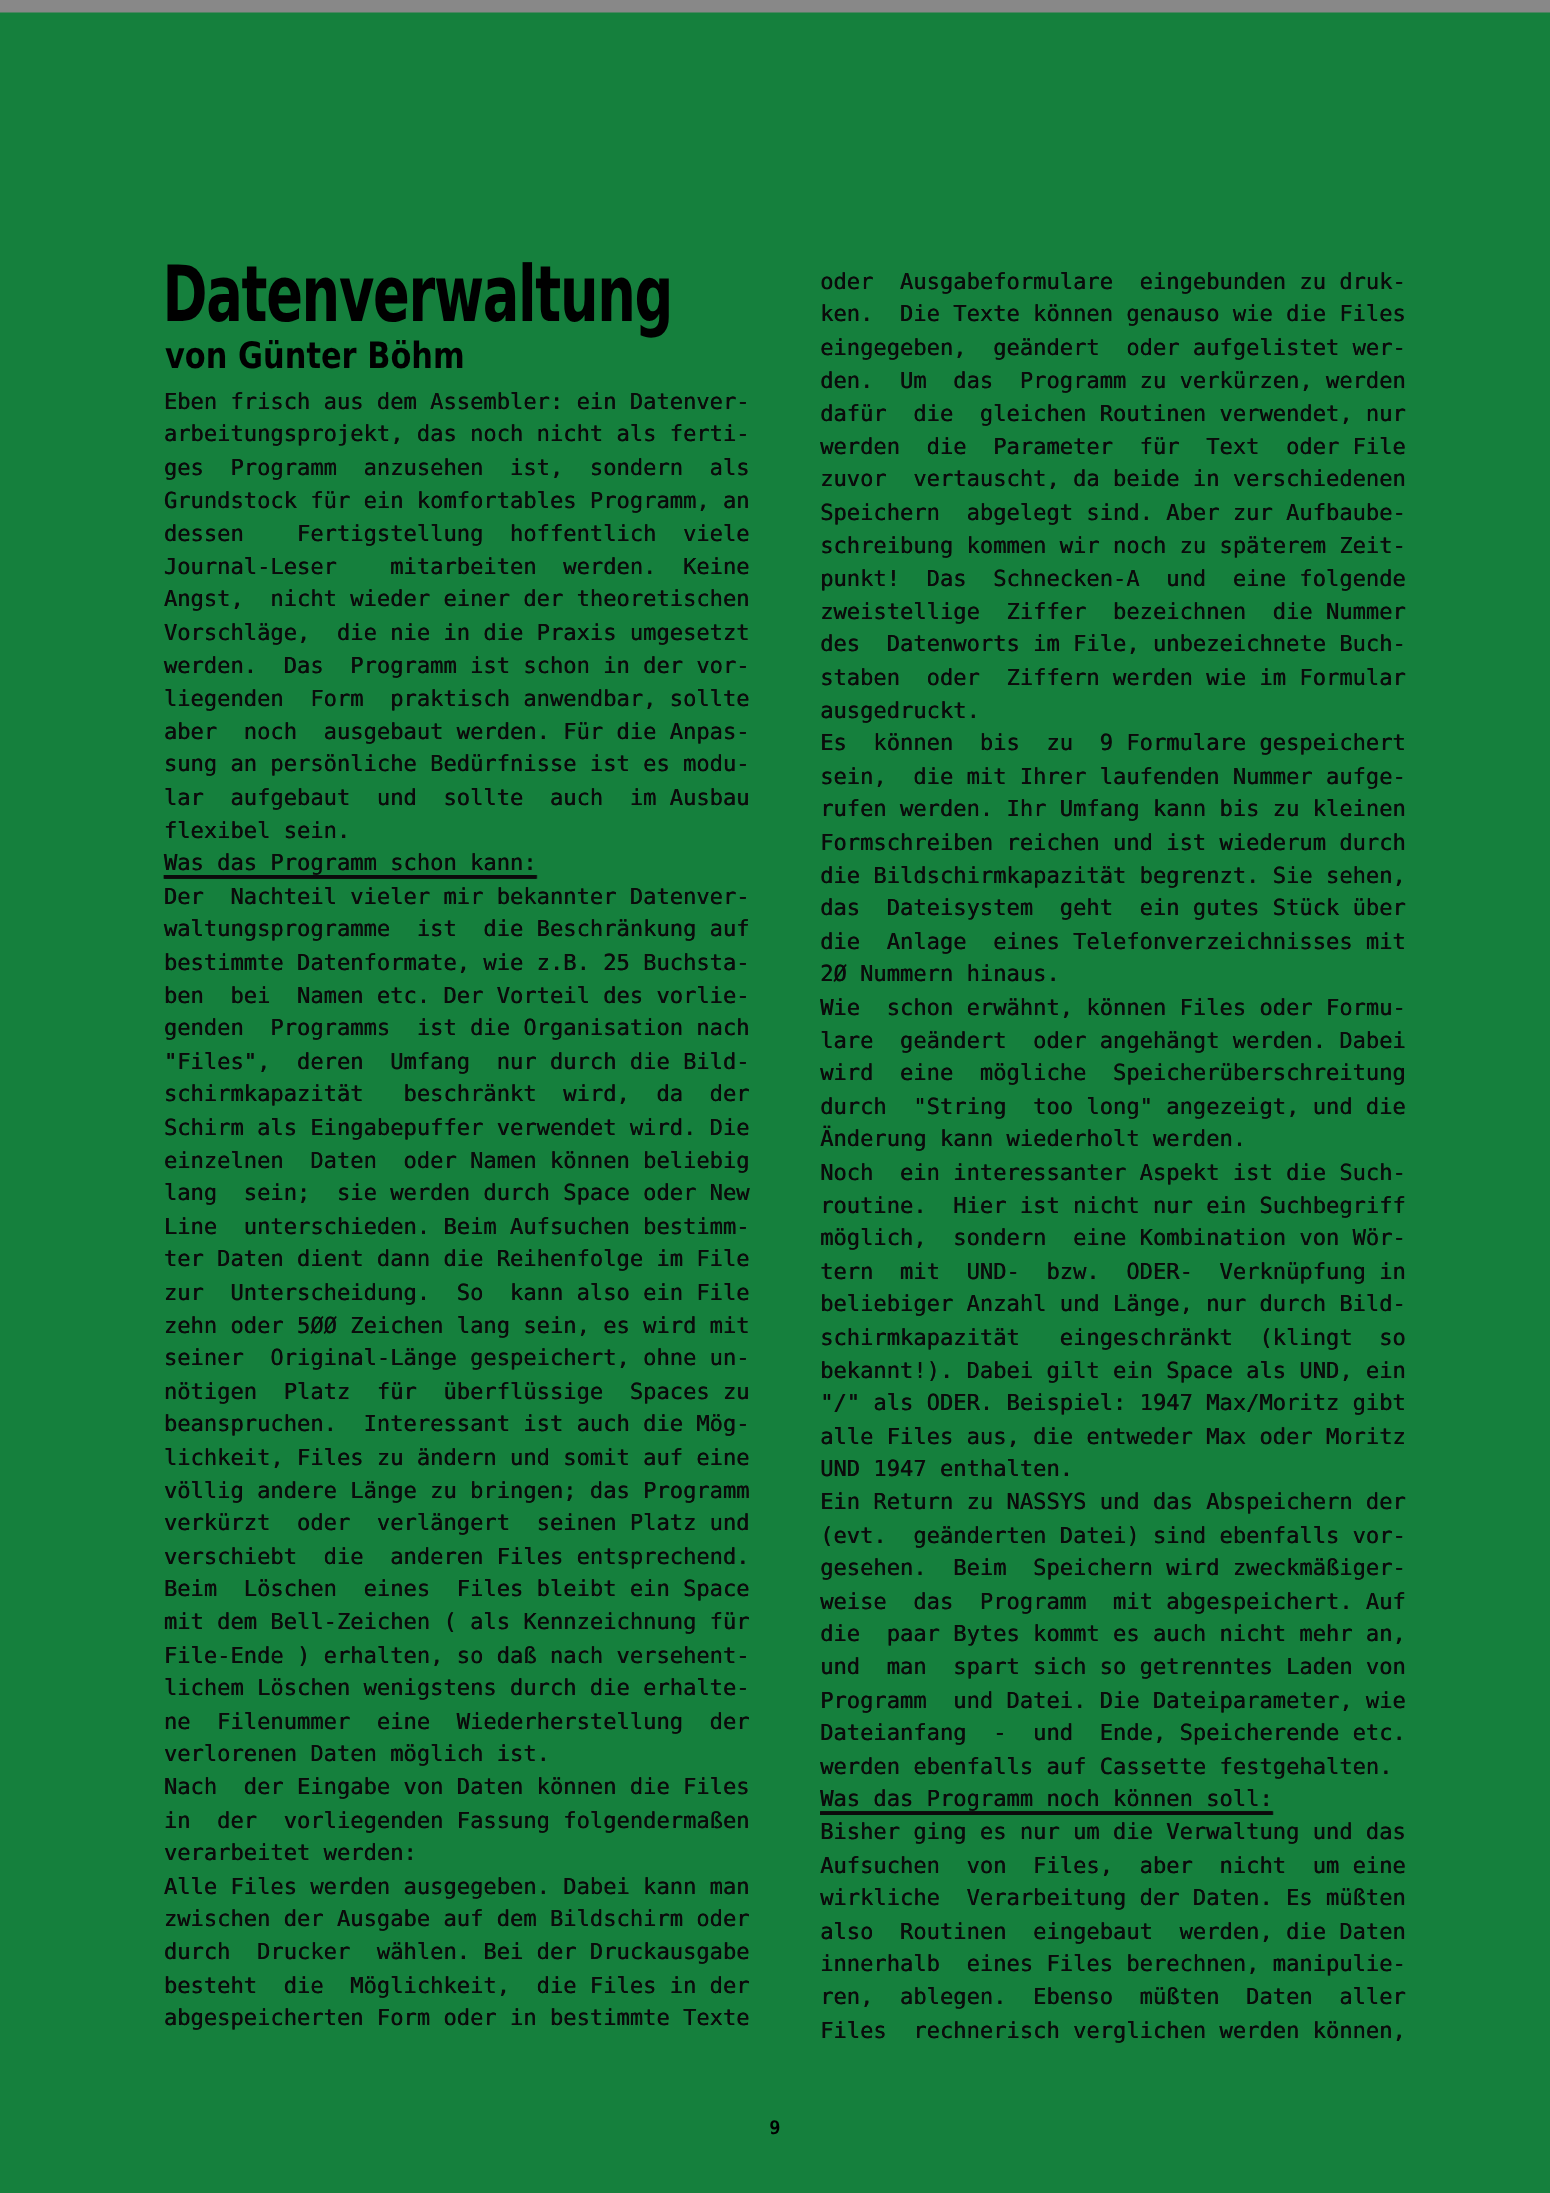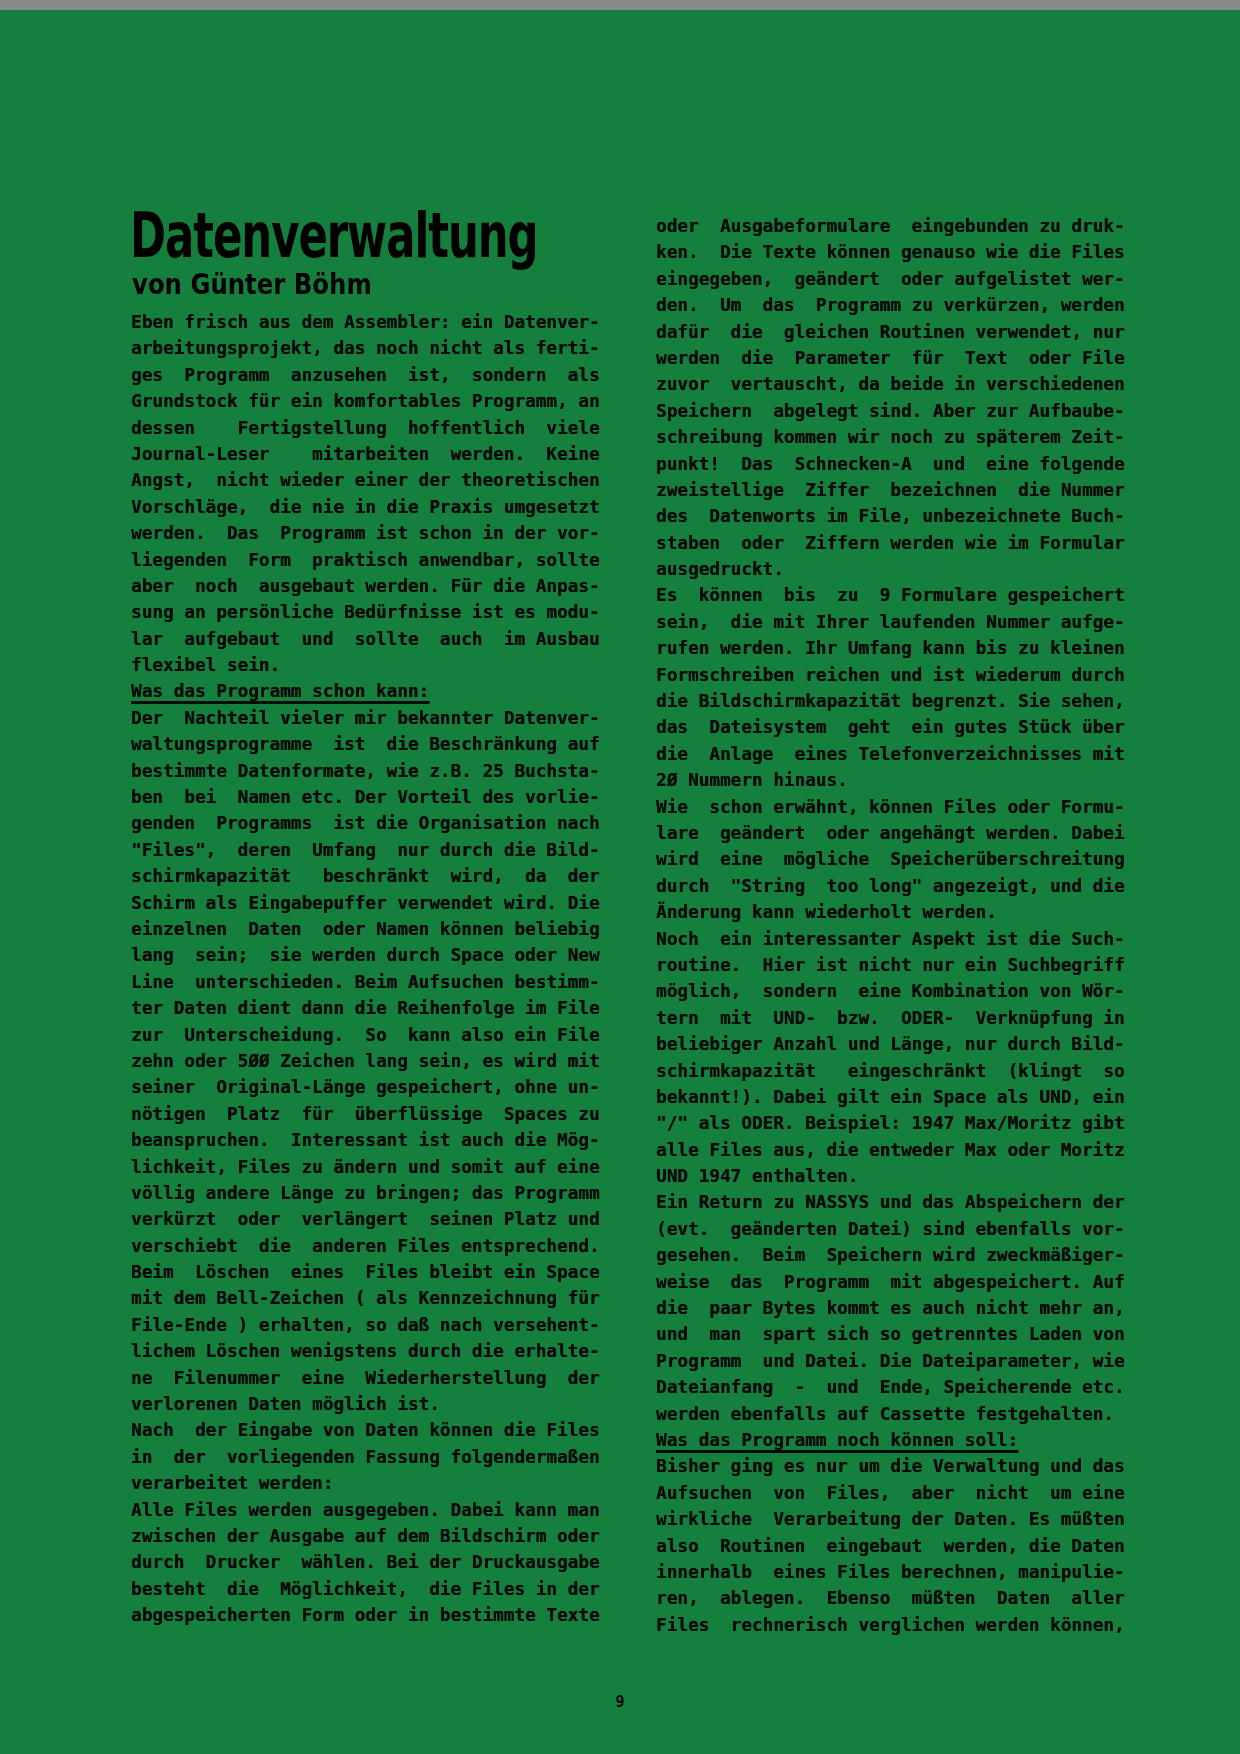--- a/index.html
+++ b/index.html
@@ -41,21 +41,20 @@
     transform: scaleX(0.84);
     transform-origin: left top;
     color: #000;
   }
   .col {
     position: absolute;
     font-size: 17.7px;
     line-height: 26.4px;
     white-space: pre;
     text-shadow: 0.3px 0 0 currentColor;
-    font-weight: bold;
   }
   .col-left  { left: 131px; top: 299px; }
   .col-right { left: 656px; top: 203px; }
   .line { height: 26.4px; }
   .line-u {
     text-decoration: underline;
     text-decoration-thickness: 2.5px;
     text-underline-offset: 4px;
   }
   .pageno {

